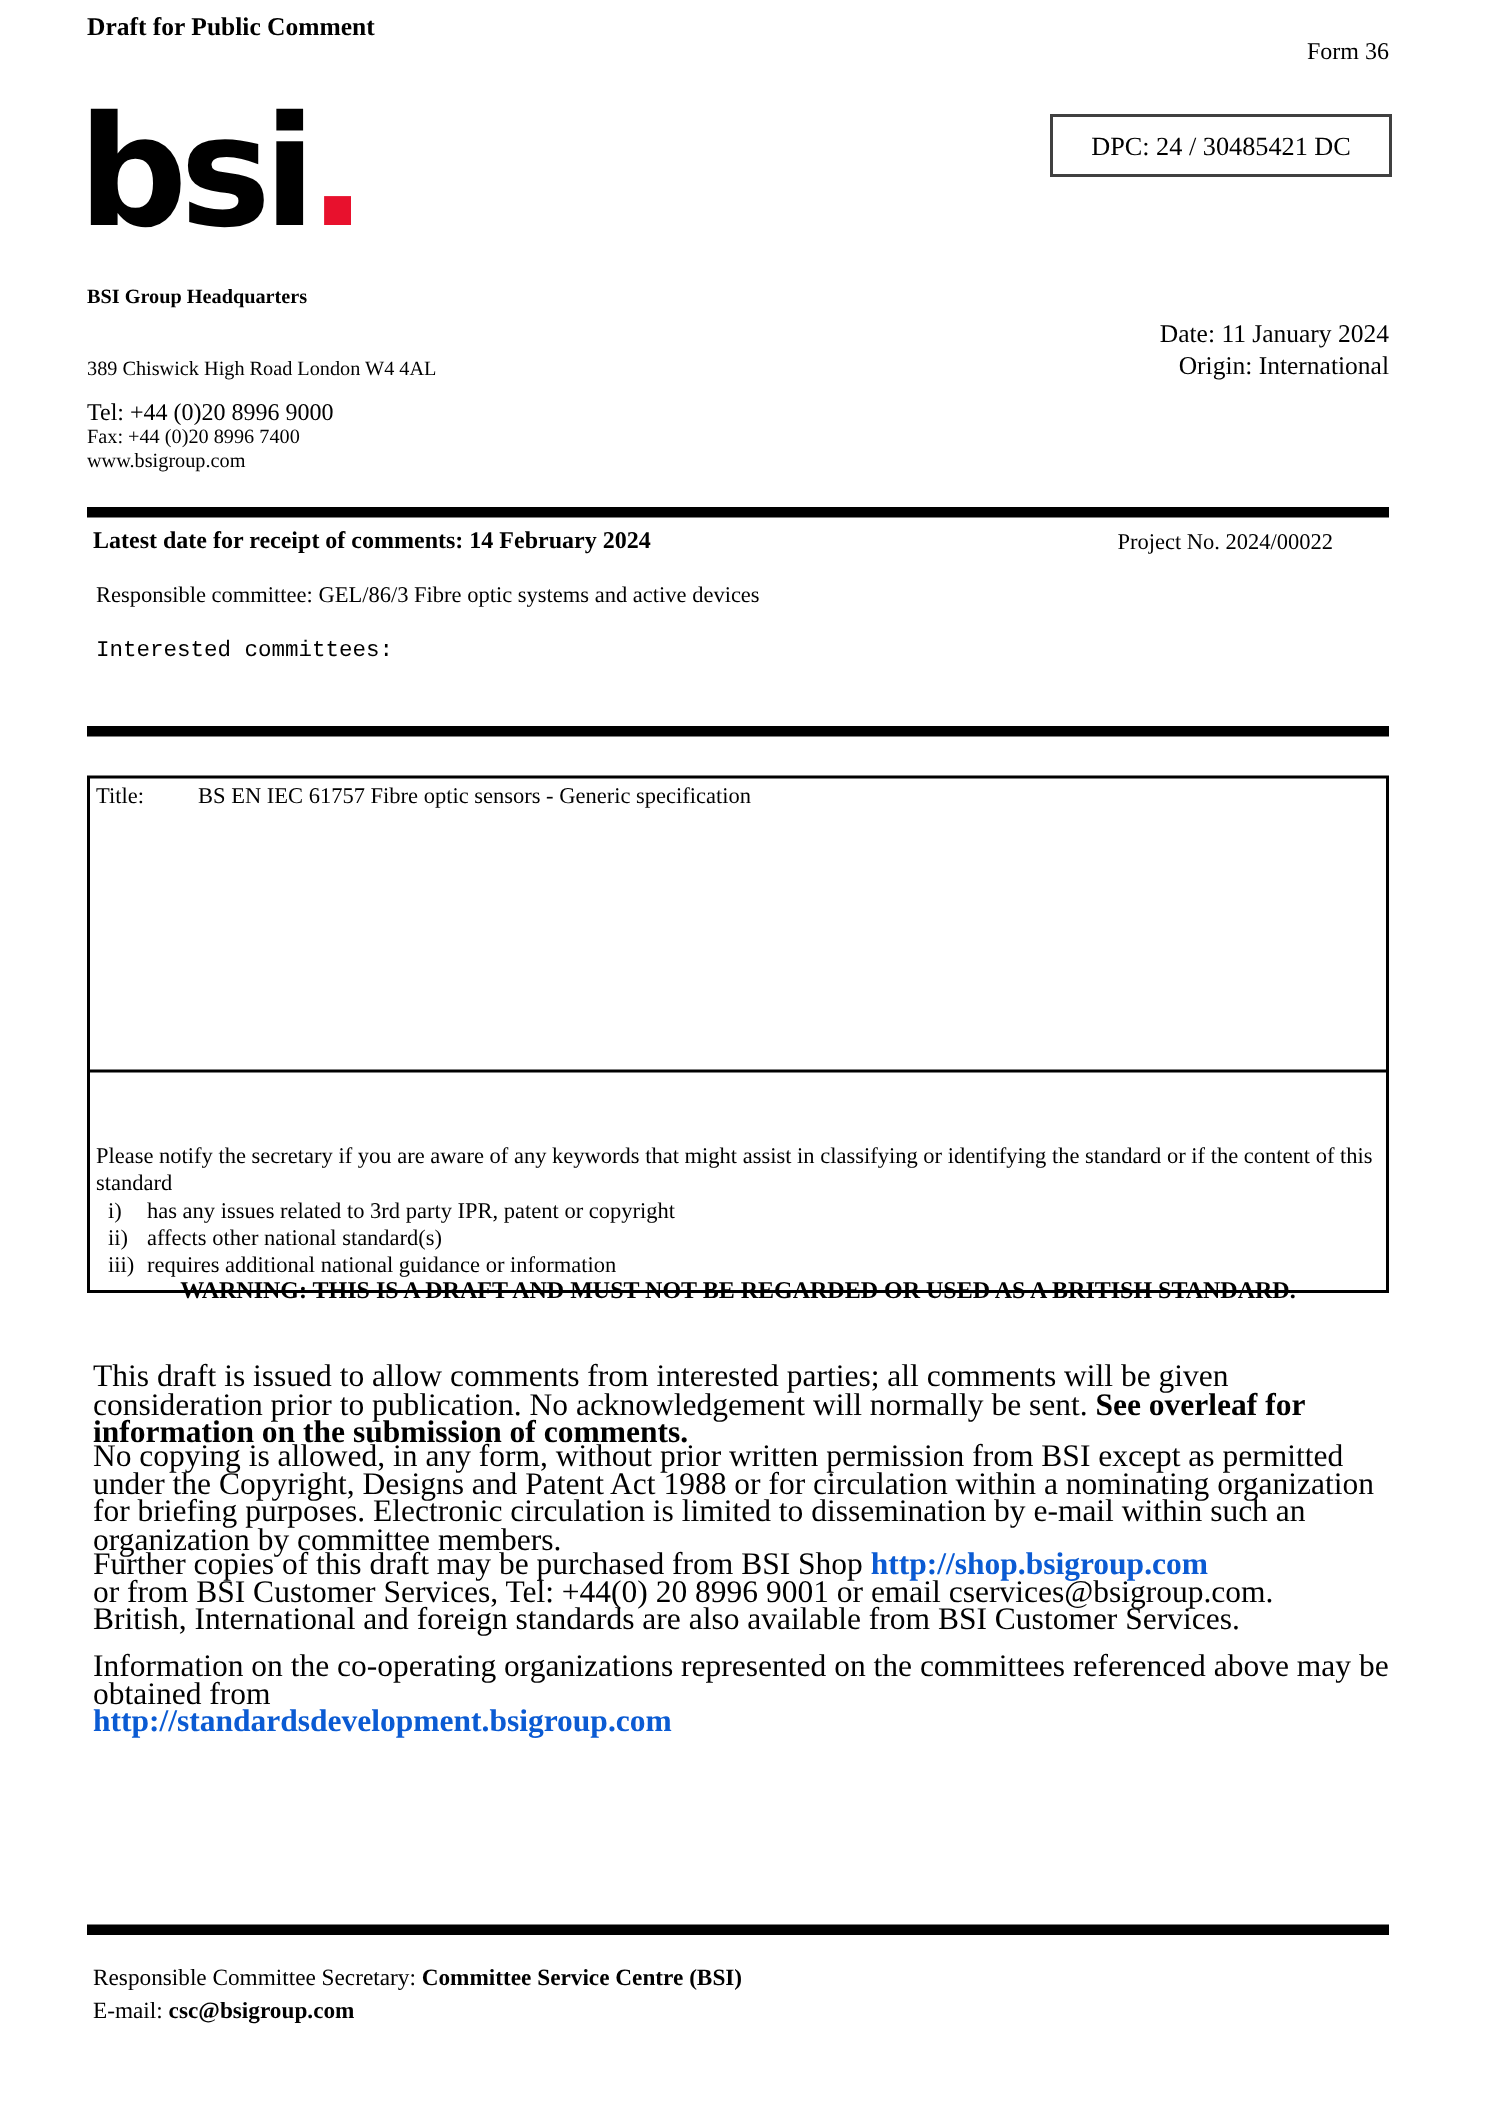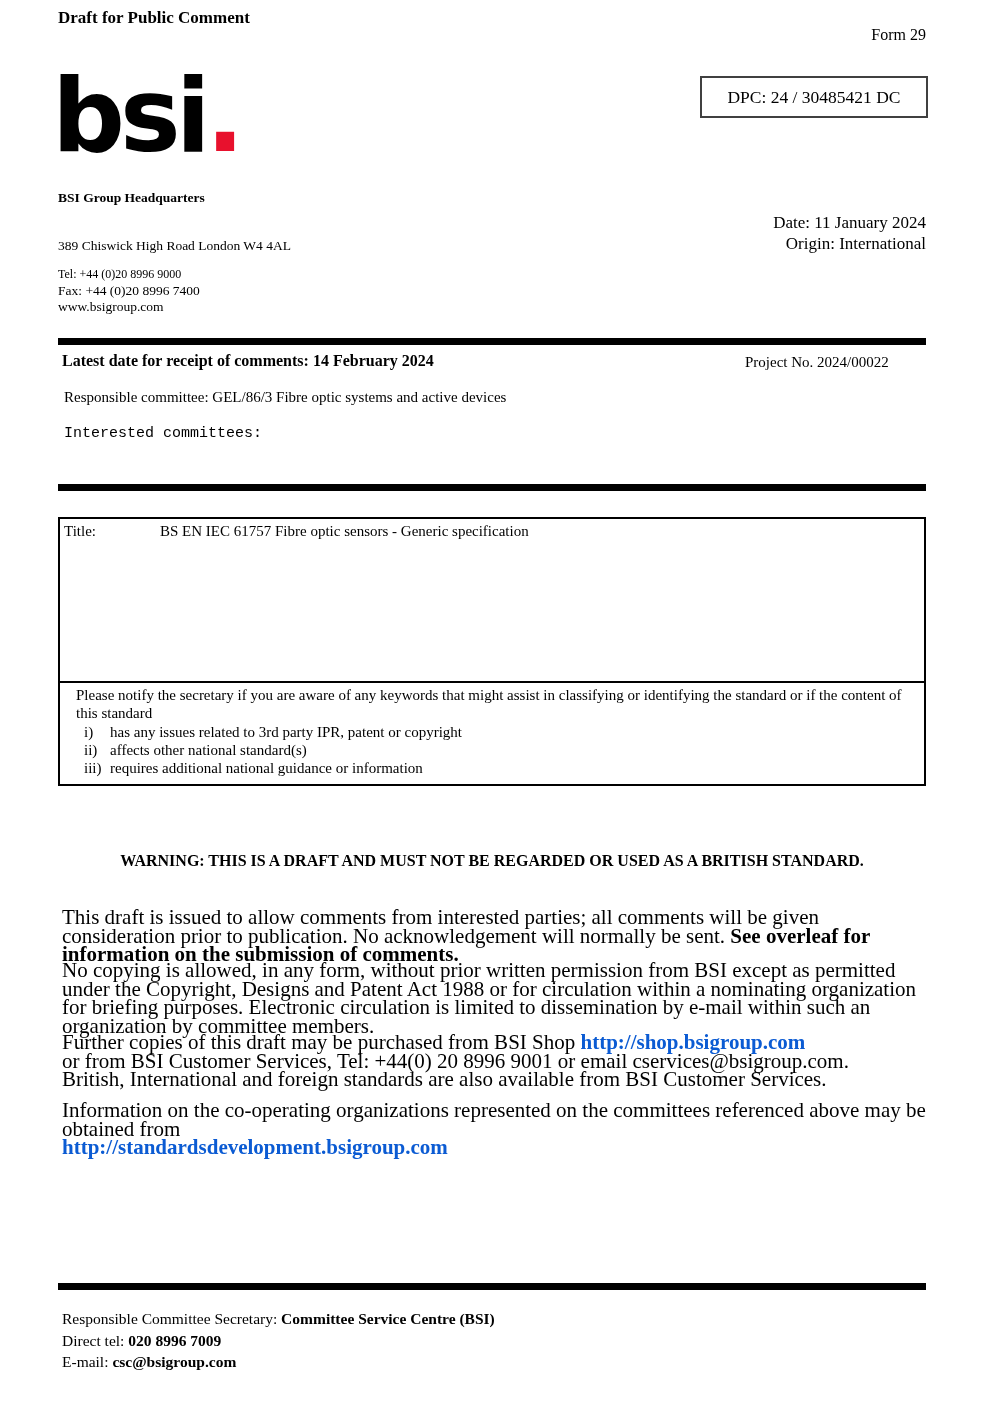--- a/index.html
+++ b/index.html
@@ -32,21 +32,21 @@
     font-weight: bold;
     font-size: 102px;
     line-height: 1.1;
     letter-spacing: -5px;
     color: #000;
   }
   .logo .dot { color: var(--accent-red, #e8112d); }
 
   .hq-label { left: 58px; top: 190px; font-size: 13.5px; font-weight: bold; }
   .address  { left: 58px; top: 238px; font-size: 13.5px; }
-  .tel      { left: 58px; top: 267px; font-size: 12px; }
+  .tel      { left: 58px; top: 267px; font-size: 16px; }
   .fax      { left: 58px; top: 283px; font-size: 13.5px; }
   .website  { left: 58px; top: 299px; font-size: 13.5px; }
 
   .date-origin { right: 66px; top: 212px; text-align: right; font-size: 17px; line-height: 21px; }
 
   .rule { left: 58px; width: 868px; height: 7px; background: #000; }
   .rule-1 { top: 338px; }
   .rule-2 { top: 484px; }
   .rule-3 { top: 1283px; }
 
@@ -54,28 +54,27 @@
   .project-no  { left: 745px; top: 354px; font-size: 15px; }
   .resp-comm   { left: 64px; top: 389px; font-size: 15px; }
   .int-comm    { left: 64px; top: 425px; font-size: 15px; font-family: Liberation Mono, monospace; }
 
   .info-box {
     left: 58px; top: 517px; width: 868px;
     border: 2px solid #000;
     font-size: 15px;
   }
   .title-row {
-    height: 164px;
+    height: 196px;
     border-bottom: 2px solid #000;
     padding: 4px 4px;
     display: flex;
-    gap: 28px;
   }
   .title-label { width: 68px; flex: 0 0 68px; }
-  .kw-row { padding: 3px 4px 7px 16px; line-height: 18px; }
+  .kw-row { padding: 3px 4px 7px 4px; line-height: 18px; margin-top: 44px; }
   .kw-intro { margin-bottom: 1px; }
   .kw-item { padding-left: 8px; display: flex; }
   .kw-num { flex: 0 0 26px; width: 26px; }
 
   .warning { left: 58px; top: 849px; width: 868px; text-align: center; font-weight: bold; font-size: 16px; line-height: 23px; }
 
   .para { left: 62px; width: 866px; font-size: 21px; line-height: 18.5px; }
   .para-1 { top: 908px; }
   .para-2 { top: 961px; }
   .para-3 { top: 1033px; }
@@ -89,21 +88,21 @@
   }
 
   .footer { left: 62px; top: 1308px; font-size: 15.5px; line-height: 21.5px; }
 </style>
 </head>
 <body>
 
 <div class="page">
 
   <div class="abs draft-label">Draft for Public Comment</div>
-  <div class="abs form-label">Form 29</div>
+  <div class="abs form-label">Form 36</div>
 
   <div class="abs dpc-box">
     <span>DPC: 24 / 30485421 DC</span>
   </div>
 
   <div class="abs logo"><span>bsi</span><span class="dot">.</span></div>
 
   <div class="abs hq-label">BSI Group Headquarters</div>
   <div class="abs address">389 Chiswick High Road London W4 4AL</div>
   <div class="abs tel">Tel: +44 (0)20 8996 9000</div>
@@ -167,20 +166,17 @@
     <a class="link">http://standardsdevelopment.bsigroup.com</a>
   </div>
 
   <div class="abs rule rule-3"></div>
 
   <div class="abs footer">
     <div>
       <span>Responsible Committee Secretary: </span><span class="bold">Committee Service Centre (BSI)</span>
     </div>
     <div>
-      <span>Direct tel: </span><span class="bold">020 8996 7009</span>
-    </div>
-    <div>
       <span>E-mail: </span><span class="bold">csc@bsigroup.com</span>
     </div>
   </div>
 
 </div>
 
 </body></html>

